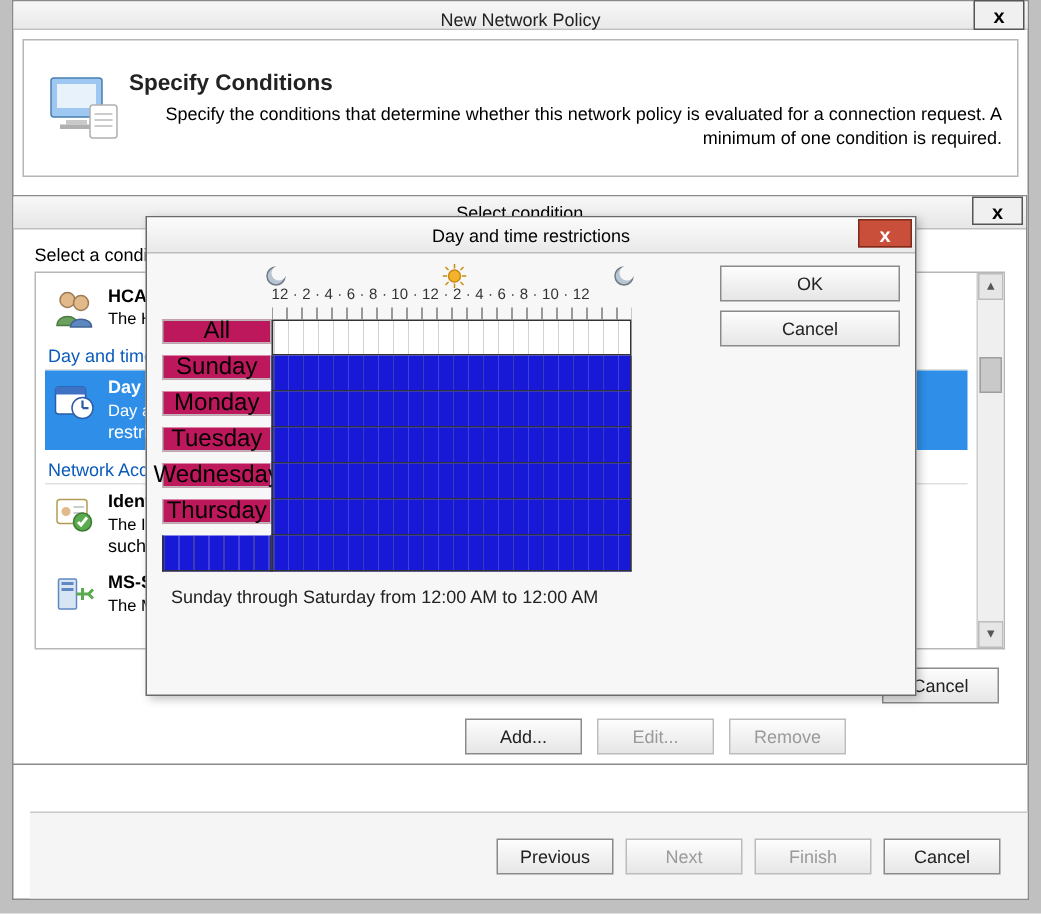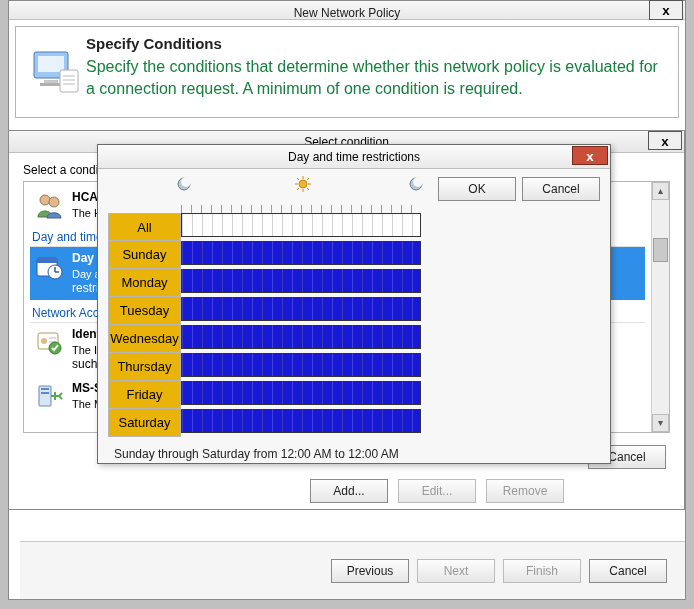--- a/index.html
+++ b/index.html
@@ -48,27 +48,28 @@
     border: 1px solid #b5b5b5;
     background: #fff;
     display: flex;
     padding: 8px 10px;
   }
   .header-icon {
     width: 60px; flex: 0 0 60px;
     display: flex; align-items:center; justify-content:center;
   }
   .header-text h2 {
-    margin: 0 0 4px 0;
+    margin: 12px 0 4px 0;
     font-size: 15px; font-weight: bold;
     color: #222;
   }
   .header-text p {
-    margin: 0; font-size: 16px; color: #15803d;
+    margin: 0; font-size: 12px; color: #000000;
     line-height: 1.35;
+    text-align: right;
   }
 
   .win1-buttons {
     position: absolute;
     left: 11px; right: 0; bottom: 0;
     height: 58px;
     border-top: 1px solid #c9c9c9;
     display: flex;
     justify-content: flex-end;
     align-items: center;
@@ -212,25 +213,25 @@
   .hour-ticks {
     height:8px; margin-left:73px;
     background: repeating-linear-gradient(to right,#999 0 1px,transparent 1px 10px);
     width:240px;
   }
   .sched-grid {
     display:grid;
     grid-template-columns: 73px 240px;
   }
   .day-label {
-    height:28px;
+    height:16px;
     border:1px solid #b7b7b7;
     border-top:none;
-    background:#eab308;
-    font-size:13px;
+    background:#be185d;
+    font-size:16px;
     display:flex; align-items:center; justify-content:center;
   }
   .day-label.first { border-top:1px solid #b7b7b7; }
   .day-cells {
     height:24px;
     border:1px solid #333;
     border-top:none;
     background:#1818d7;
     background-image:
       repeating-linear-gradient(to right, rgba(255,255,255,.18) 0 1px, transparent 1px 10px),
@@ -241,21 +242,21 @@
     background:#fff;
     background-image:
       repeating-linear-gradient(to right, #d3d3d3 0 1px, transparent 1px 10px),
       repeating-linear-gradient(to right, #aaa 0 1px, transparent 1px 20px);
   }
   .summary {
     margin-top:10px; font-size:12px; color:#222;
     padding-left:6px;
   }
 
-  .sched-right { flex:0 0 120px; display:flex; gap:6px; }
+  .sched-right { flex:0 0 120px; display:flex; flex-direction:column; gap:6px; }
   .legend {
     margin-top:50px;
     display:flex; flex-direction:column; gap:10px;
   }
   .legend-row {
     display:flex; align-items:center; gap:8px;
   }
   .swatch {
     width:16px; height:20px;
     border:1px solid #555;
@@ -445,20 +446,21 @@
                 <line x1="2" y1="14" x2="4" y2="12"></line>
               </g>
             </svg>
         </span>
         <span class="sun-moon" style="left:228px; top:0">
           <svg width="14" height="14" viewBox="0 0 14 14">
               <circle cx="7" cy="7" r="6" fill="#b8c6d4" stroke="#6f7a86"></circle>
               <circle cx="9" cy="5" r="5" fill="#f7f7f7"></circle>
             </svg>
         </span>
+        <div class="hour-labels">12 · 2 · 4 · 6 · 8 · 10 · 12 · 2 · 4 · 6 · 8 · 10 · 12</div>
       </div>
       <div class="hour-ticks"></div>
 
       <div class="sched-grid">
         <div class="day-label first">All</div>
         <div class="day-cells first all-row"></div>
 
         <div class="day-label">Sunday</div>
         <div class="day-cells"></div>
 
@@ -467,24 +469,22 @@
 
         <div class="day-label">Tuesday</div>
         <div class="day-cells"></div>
 
         <div class="day-label">Wednesday</div>
         <div class="day-cells"></div>
 
         <div class="day-label">Thursday</div>
         <div class="day-cells"></div>
 
-        <div class="day-label">Friday</div>
-        <div class="day-cells"></div>
-
-        <div class="day-label">Saturday</div>
+        <div class="day-cells"></div>
+
         <div class="day-cells"></div>
       </div>
 
       <div class="summary">Sunday through Saturday from 12:00 AM to 12:00 AM</div>
     </div>
 
     <div class="sched-right">
       <button class="btn" style="width:100%">OK</button>
       <button class="btn" style="width:100%">Cancel</button>
 

